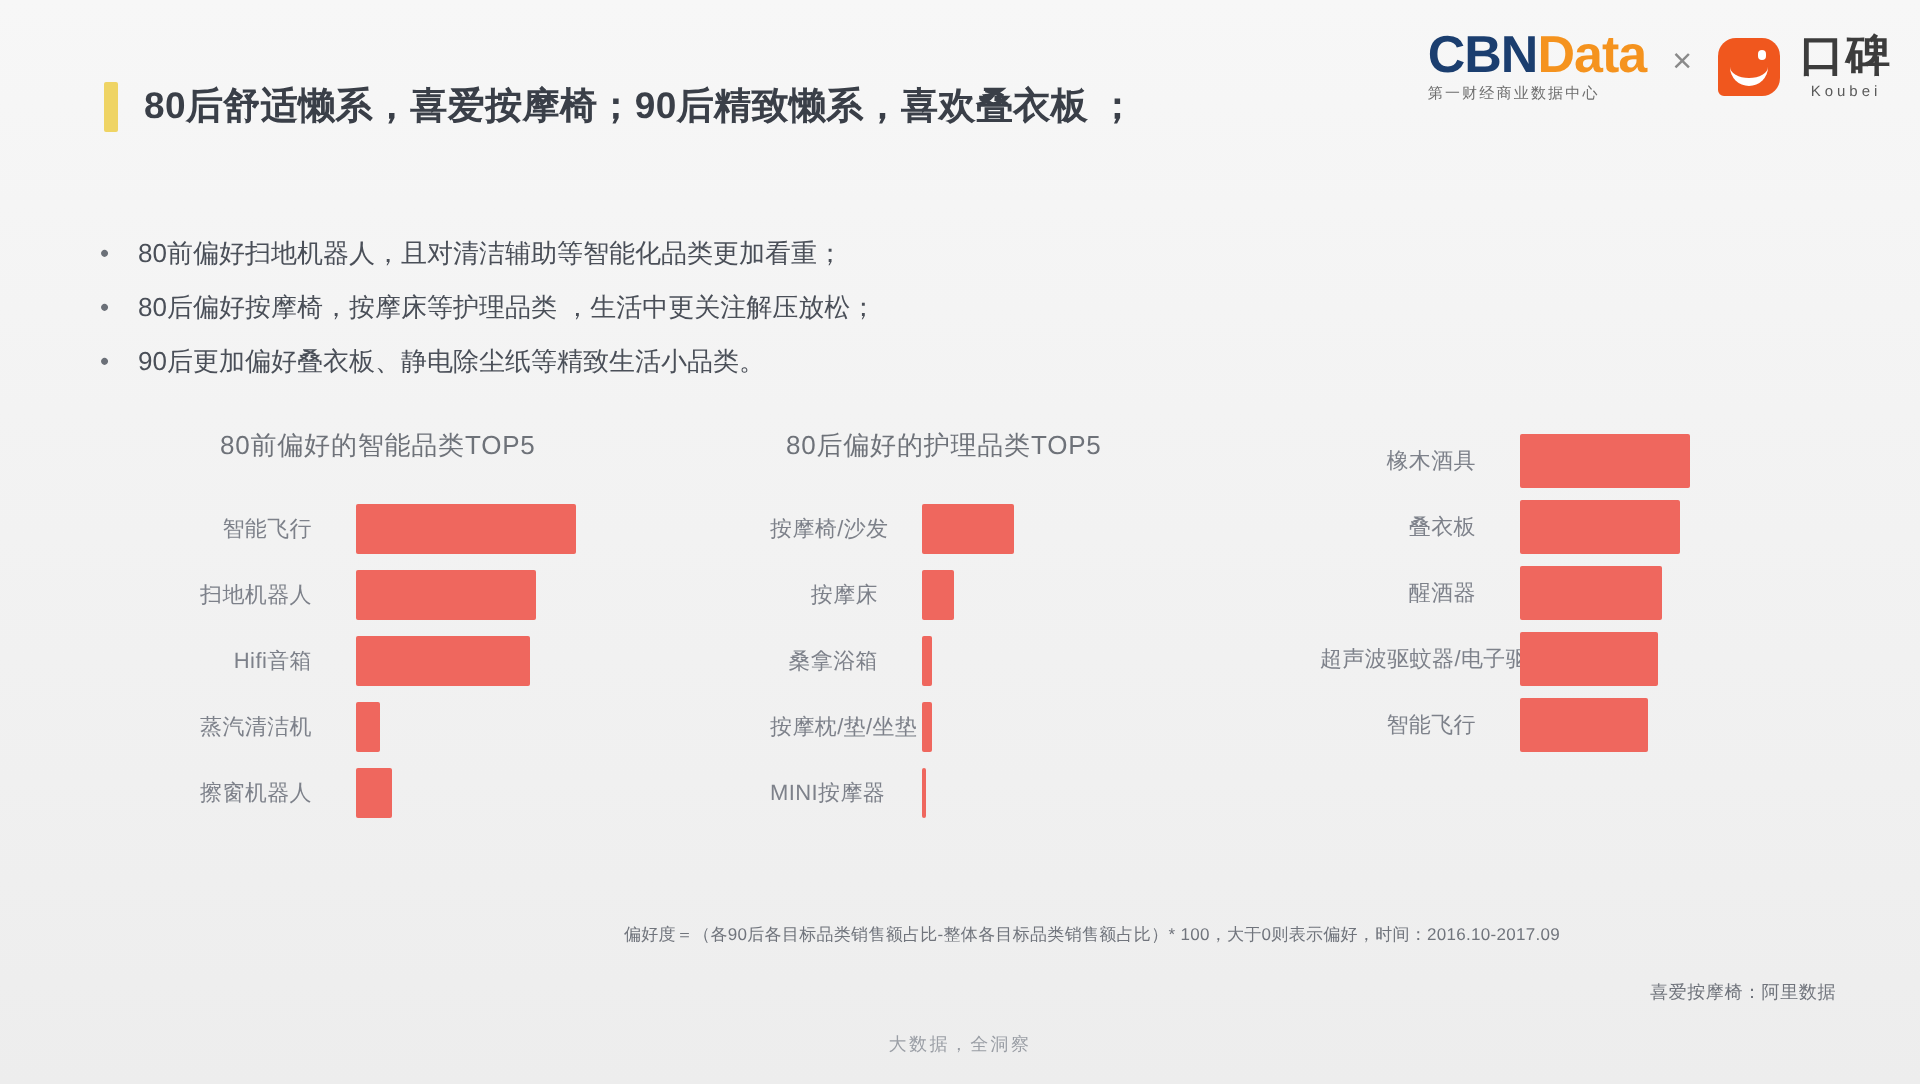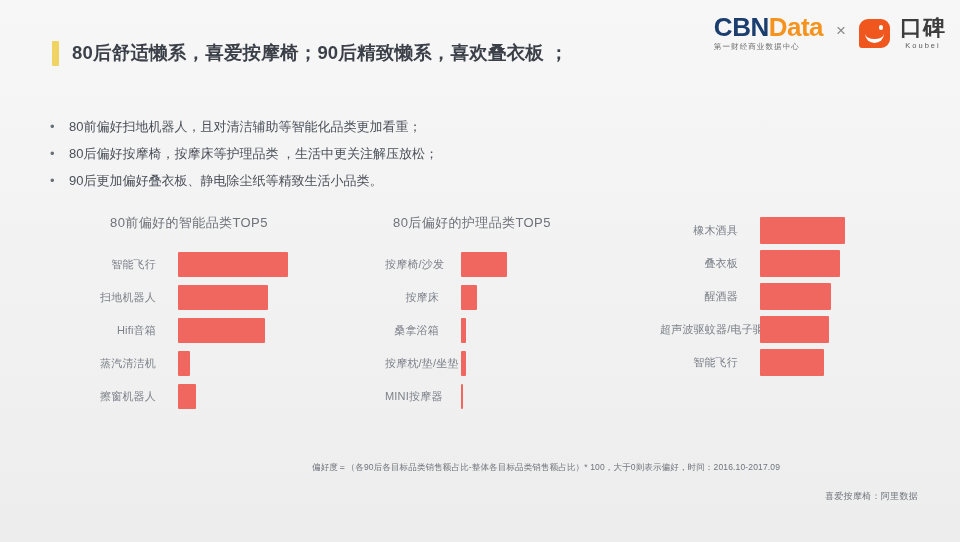--- a/index.html
+++ b/index.html
@@ -381,14 +381,15 @@
               <div class="bar-fill" style="width: 64px; background: rgb(239, 103, 94);"></div>
             </div>
         </div>
       </div>
     </div>
 
   </div>
 
   <div class="footnote">偏好度＝（各90后各目标品类销售额占比-整体各目标品类销售额占比）* 100，大于0则表示偏好，时间：2016.10-2017.09</div>
   <div class="source">喜爱按摩椅：阿里数据</div>
+  <div class="footer-brand">大数据，全洞察</div>
 
 </div>
 
 </body></html>

